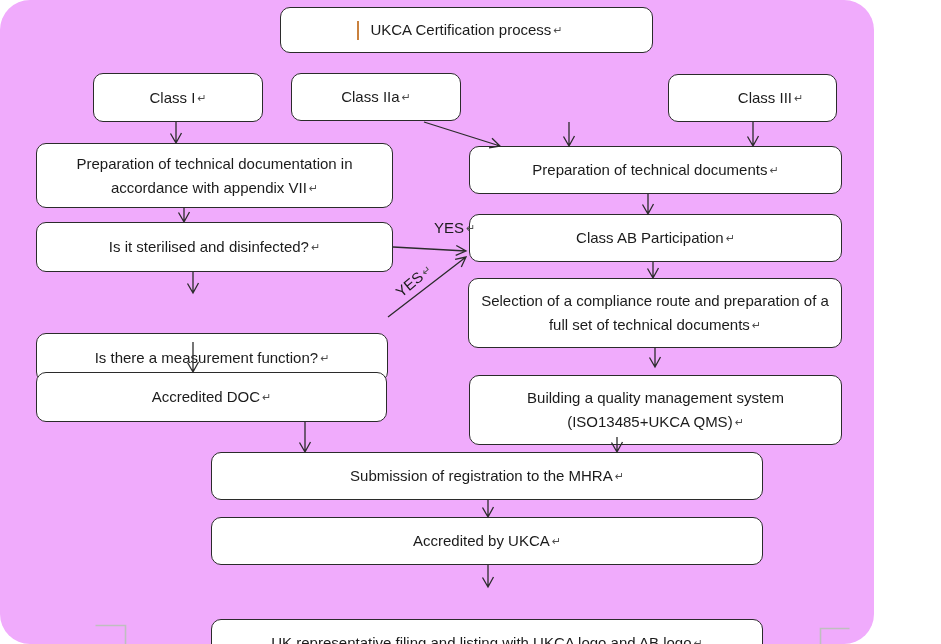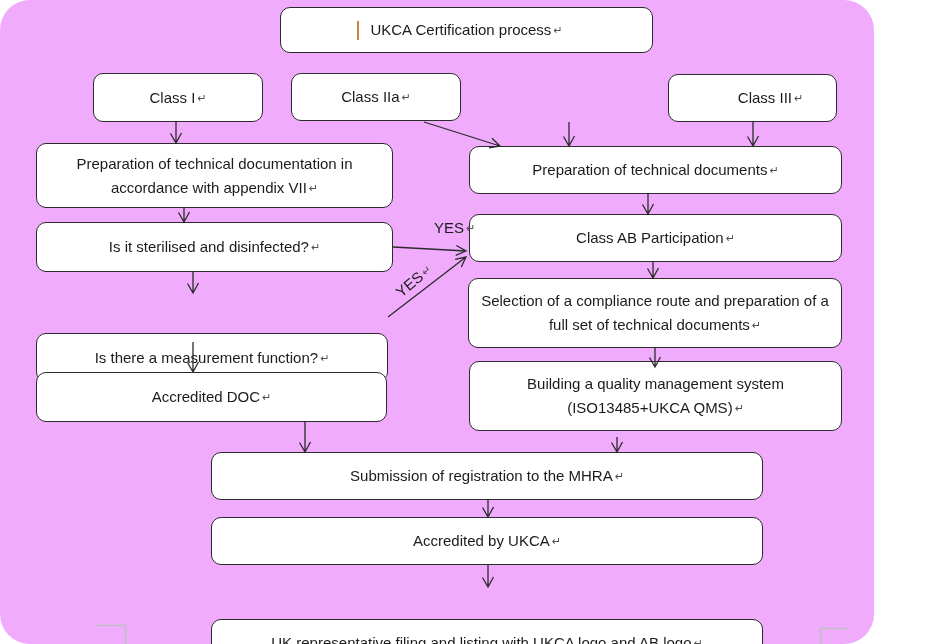--- a/index.html
+++ b/index.html
@@ -96,21 +96,21 @@
   </div>
 
   <div class="box" style="left:469px; top:214px; width:373px; height:48px;">
     <span><span>Class AB Participation</span><span class="mark">↵</span></span>
   </div>
 
   <div class="box" style="left:468px; top:278px; width:374px; height:70px;">
     <span><span>Selection of a compliance route and preparation of a full set of technical documents</span><span class="mark">↵</span></span>
   </div>
 
-  <div class="box" style="left:469px; top:361px; width:373px; height:70px;align-items:center;">
+  <div class="box" style="left:469px; top:375px; width:373px; height:70px;align-items:center;">
     <span><span>Building a quality management system (ISO13485+UKCA QMS)</span><span class="mark">↵</span></span>
   </div>
 
   <div class="box" style="left:211px; top:452px; width:552px; height:48px;">
     <span><span>Submission of registration to the MHRA</span><span class="mark">↵</span></span>
   </div>
 
   <div class="box" style="left:211px; top:517px; width:552px; height:48px;">
     <span><span>Accredited by UKCA</span><span class="mark">↵</span></span>
   </div>

